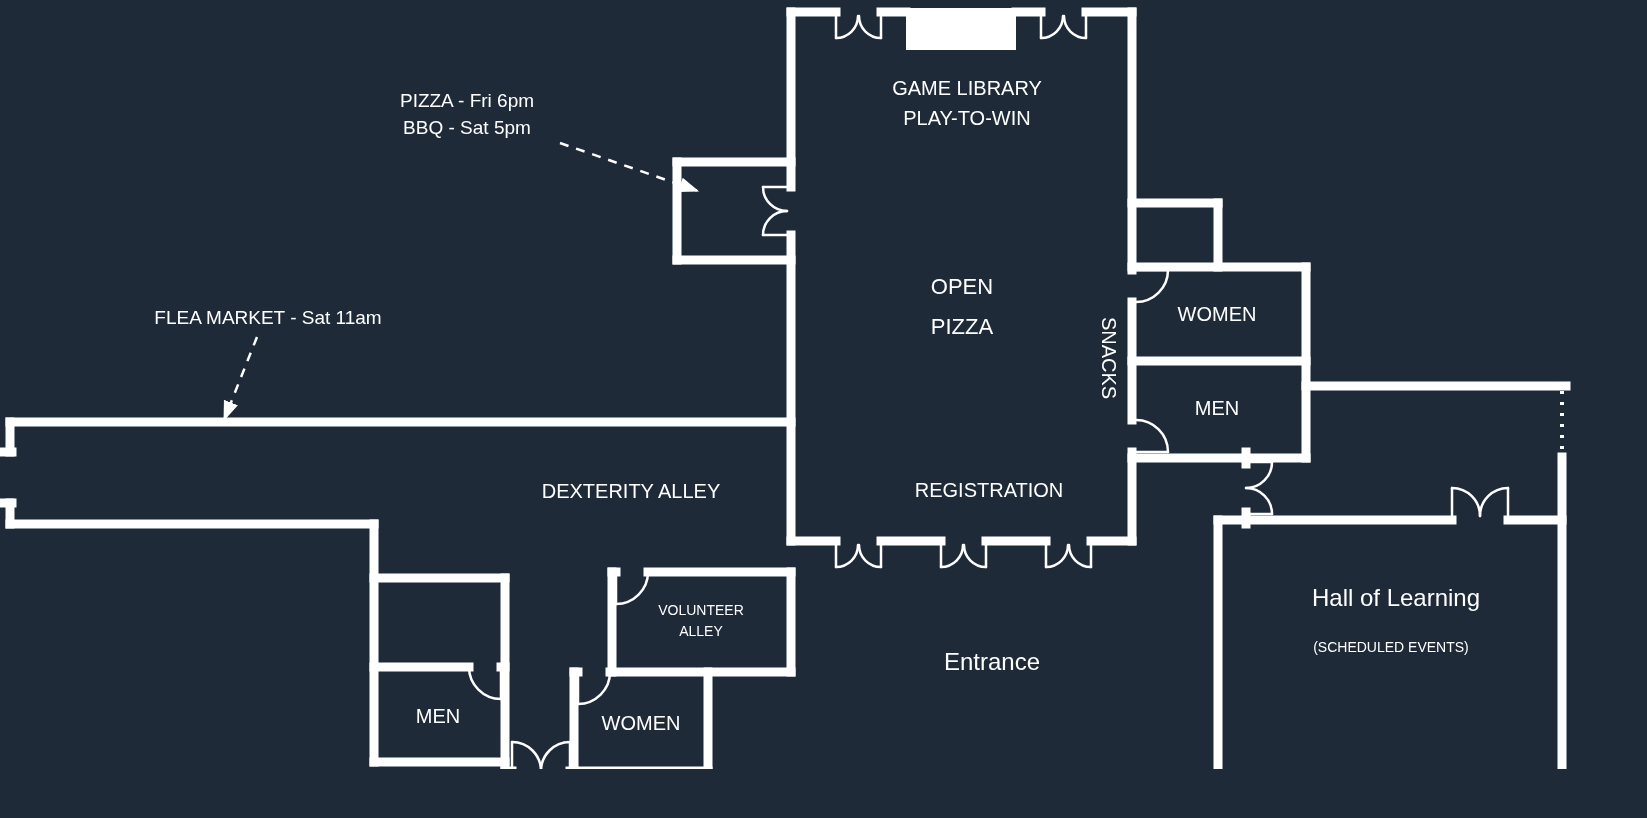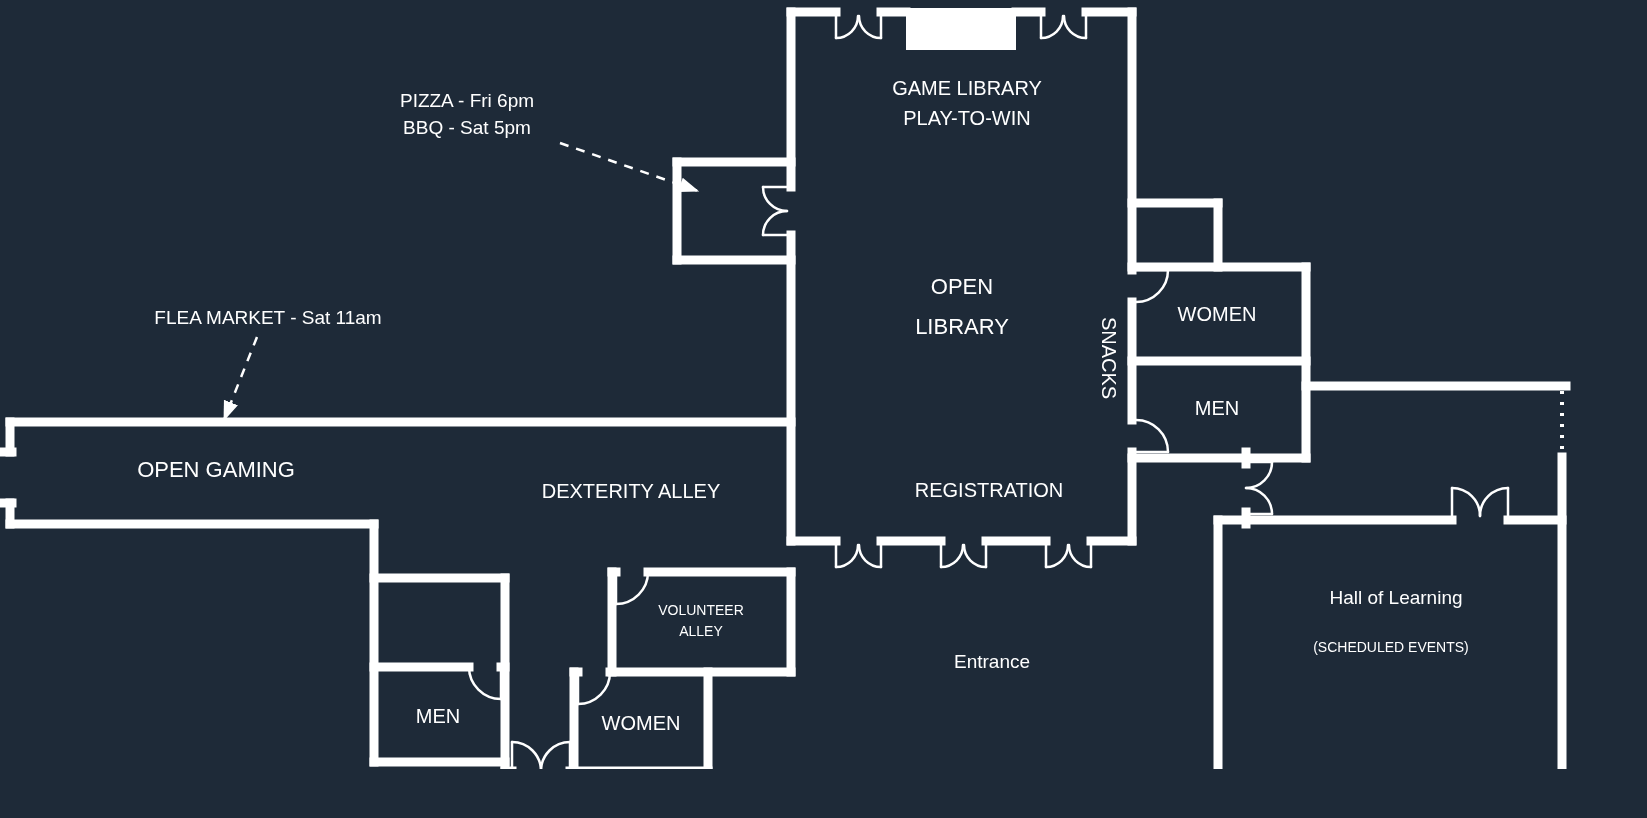--- a/index.html
+++ b/index.html
@@ -15,21 +15,21 @@
   .wall-fill{fill:var(--color-wall);stroke:none;}
   .door{stroke:var(--color-wall);stroke-width:2.5;fill:none;stroke-linecap:round;}
   .arrow{stroke:var(--color-wall);stroke-width:2.5;fill:none;stroke-dasharray:9 8;stroke-linecap:butt;}
   .dotted{stroke:var(--color-wall);stroke-width:4;stroke-dasharray:3 8;fill:none;}
   .lbl{position:absolute;transform:translate(-50%,-50%);white-space:nowrap;text-align:center;color:var(--color-text);line-height:1.25;}
   .lbl span{display:block;}
   .rot90{transform:translate(-50%,-50%) rotate(90deg);}
   .fs17{font-size:14px;}
   .fs19{font-size:19px;}
   .fs20{font-size:20px;}
-  .fs29{font-size:19px;}
+  .fs29{font-size:24px;}
   .fs31{font-size:22px;}
   .lh21{line-height:21px;}
   .lh27{line-height:27px;}
   .lh40{line-height:40px;}
 </style>
 </head>
 <body>
 
 <div id="stage">
 
@@ -191,31 +191,30 @@
       <line class="arrow" x1="560" y1="143" x2="698" y2="191" marker-end="url(#ah)"></line>
       <line class="arrow" x1="257" y1="337" x2="224" y2="420" marker-end="url(#ah)"></line>
     </g>
   </svg>
 
   <div class="lbl fs20" style="left:967px;top:88px">GAME LIBRARY</div>
   <div class="lbl fs20" style="left:967px;top:118px">PLAY-TO-WIN</div>
 
   <div class="lbl fs31 lh40" style="left:962px;top:307px">
     <span>OPEN</span>
-    <span>LIBRARY</span>
+    <span>PIZZA</span>
   </div>
 
   <div class="lbl fs20" style="left:989px;top:490px">REGISTRATION</div>
 
   <div class="lbl fs20 rot90" style="left:1108px;top:358px">SNACKS</div>
 
   <div class="lbl fs20" style="left:1217px;top:314px">WOMEN</div>
   <div class="lbl fs20" style="left:1217px;top:408px">MEN</div>
 
-  <div class="lbl fs31" style="left:216px;top:470px">OPEN GAMING</div>
   <div class="lbl fs20" style="left:631px;top:491px">DEXTERITY ALLEY</div>
 
   <div class="lbl fs17 lh21" style="left:701px;top:621px">
     <span>VOLUNTEER</span>
     <span>ALLEY</span>
   </div>
 
   <div class="lbl fs20" style="left:438px;top:716px">MEN</div>
   <div class="lbl fs20" style="left:641px;top:723px">WOMEN</div>
 

